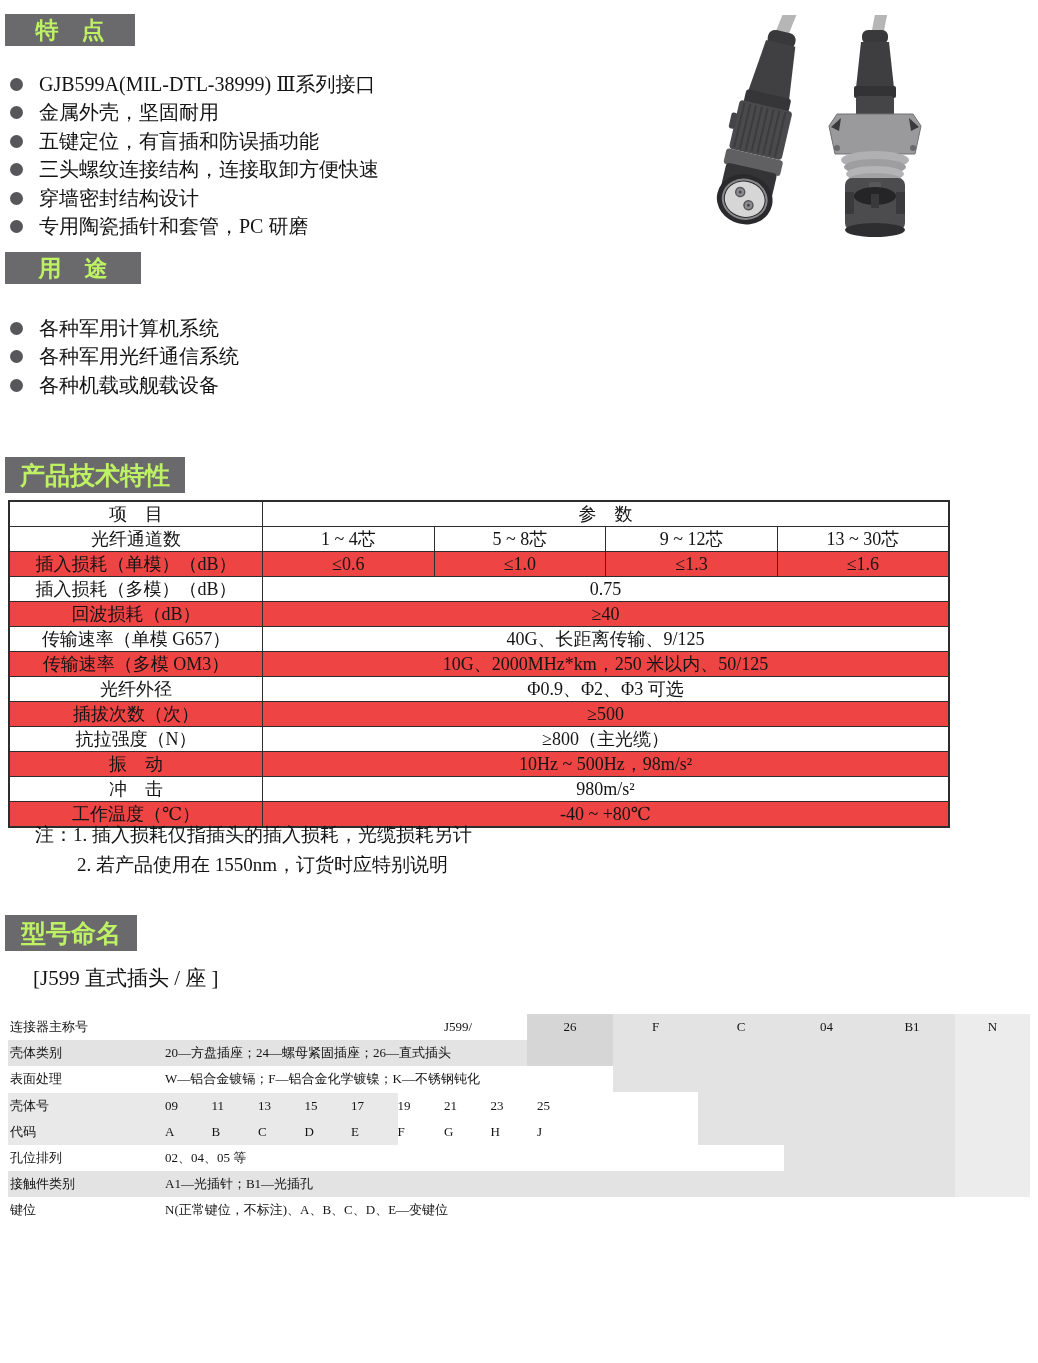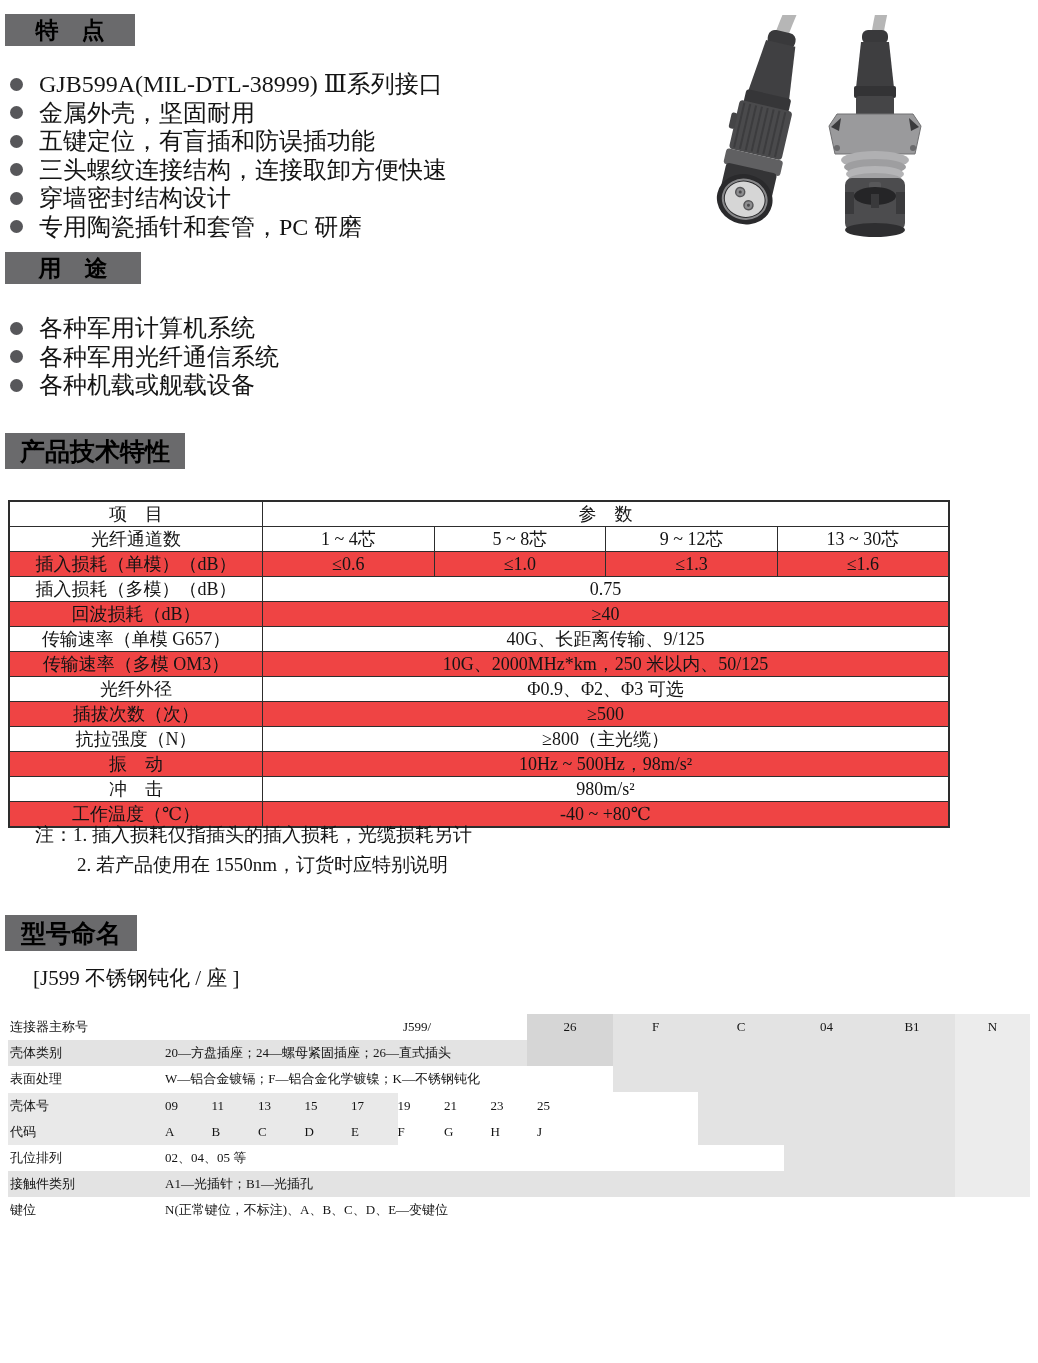--- a/index.html
+++ b/index.html
@@ -1,34 +1,34 @@
 <!DOCTYPE html>
 <html><head>
 <meta charset="utf-8">
 <style>
   html,body{margin:0;padding:0;background:#888;}
   .page{position:relative;width:1038px;height:1363px;background:#ffffff;margin:0 auto;
         font-family:"Liberation Serif","DejaVu Serif",serif;color:#141414;overflow:hidden;}
 
   
-  .bar{position:absolute;left:5px;background:#6a6a6c;color:#000000;text-align:center;
+  .bar{position:absolute;left:5px;background:#6a6a6c;color:#bef264;text-align:center;
        font-family:"Liberation Sans","DejaVu Sans",sans-serif;font-weight:bold;
        display:flex;align-items:center;justify-content:center;}
   .bar-features{top:14px;width:130px;height:32px;font-size:23px;}
   .bar-applications{top:252px;width:136px;height:32px;font-size:23px;}
-  .bar-specs{top:433px;width:180px;height:36px;font-size:25px;}
+  .bar-specs{top:457px;width:180px;height:36px;font-size:25px;}
   .bar-naming{top:915px;width:132px;height:36px;font-size:25px;}
 
   
   .blist{position:absolute;left:10px;}
   .blist-features{top:70px;}
   .blist-apps{top:314px;}
   .li{display:flex;align-items:center;height:28.5px;}
   .dot{width:13px;height:13px;border-radius:50%;background:#57575a;margin-right:16px;flex:0 0 13px;}
-  .litxt{font-size:24px;white-space:nowrap;}
+  .litxt{font-size:20px;white-space:nowrap;}
 
   
   table.specs{position:absolute;left:8px;top:500px;width:942px;border-collapse:collapse;
               border:2px solid #2d2d2d;table-layout:fixed;}
   table.specs td{border:1px solid #2d2d2d;height:22px;text-align:center;font-size:18px;
                  padding:0 2px;white-space:nowrap;overflow:hidden;}
   table.specs td.lbl{width:248px;}
   table.specs tr:nth-child(2n+3){background:#ef4444;}
 
   
@@ -38,21 +38,21 @@
 
   
   .subtitle{position:absolute;left:33px;top:964px;font-size:21px;white-space:nowrap;}
   .naming{position:absolute;left:8px;top:1014px;width:1022px;height:210px;}
   .shade{position:absolute;}
   .nrow{position:absolute;left:0;width:1022px;height:26px;line-height:26px;font-size:13px;white-space:nowrap;}
   .r1{top:0;} .r2{top:26px;} .r3{top:52px;} .r4{top:79px;} .r5{top:105px;}
   .r6{top:131px;} .r7{top:157px;} .r8{top:183px;}
   .nlbl{position:absolute;left:2px;}
   .ndesc{position:absolute;left:157px;}
-  .j599{position:absolute;left:395px;width:110px;text-align:left;}
+  .j599{position:absolute;left:395px;width:110px;text-align:center;}
   .code{position:absolute;text-align:center;}
   .c0{left:519px;width:86px;} .c1{left:605px;width:85px;} .c2{left:690px;width:86px;}
   .c3{left:776px;width:85px;} .c4{left:861px;width:86px;} .c5{left:947px;width:75px;}
   .nvals{position:absolute;left:157px;}
   .nval{display:inline-block;width:46.5px;text-align:left;}
 
   .photo{position:absolute;left:620px;top:15px;}
 </style>
 </head>
 <body>
@@ -231,21 +231,21 @@
       </tbody>
   </table>
 
   <div class="note note1">注：1. 插入损耗仅指插头的插入损耗，光缆损耗另计</div>
   <div class="note note2">2. 若产品使用在 1550nm，订货时应特别说明</div>
 
   <div class="bar bar-naming">
     <span>型号命名</span>
   </div>
 
-  <div class="subtitle">[J599 不锈钢钝化 / 座 ]</div>
+  <div class="subtitle">[J599 直式插头 / 座 ]</div>
 
   <div class="naming">
 
     <div class="shade" style="left:519px;top:0;width:86px;height:52px;background:#d6d6d6;"></div>
     <div class="shade" style="left:605px;top:0;width:85px;height:78px;background:#e3e3e3;"></div>
     <div class="shade" style="left:690px;top:0;width:86px;height:131px;background:#e3e3e3;"></div>
     <div class="shade" style="left:776px;top:0;width:85px;height:157px;background:#e3e3e3;"></div>
     <div class="shade" style="left:861px;top:0;width:86px;height:183px;background:#e3e3e3;"></div>
     <div class="shade" style="left:947px;top:0;width:75px;height:183px;background:#ececec;"></div>
     <div class="shade" style="left:0;top:26px;width:519px;height:26px;background:#e3e3e3;"></div>

